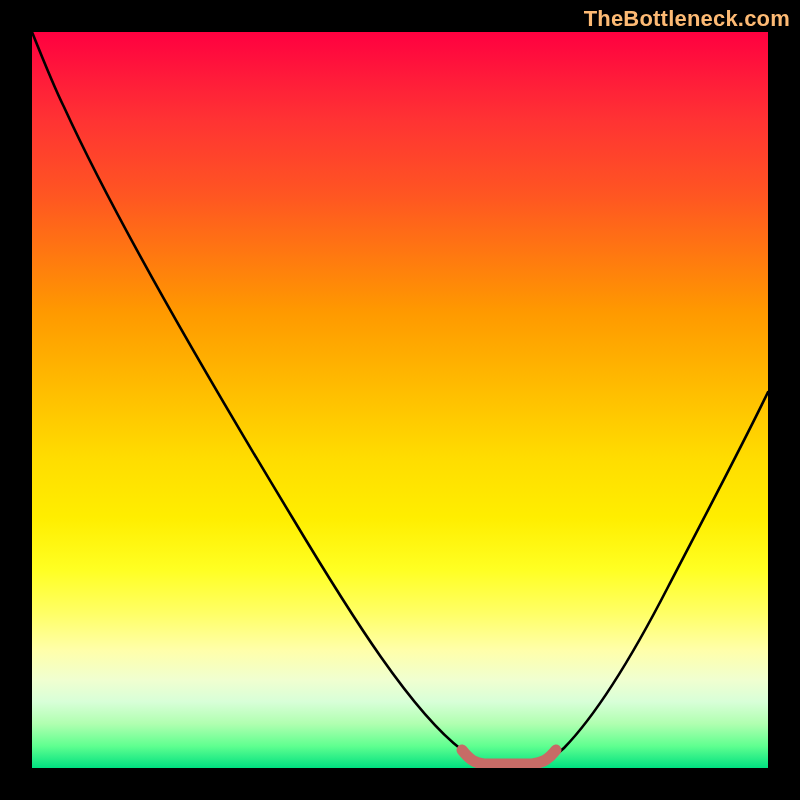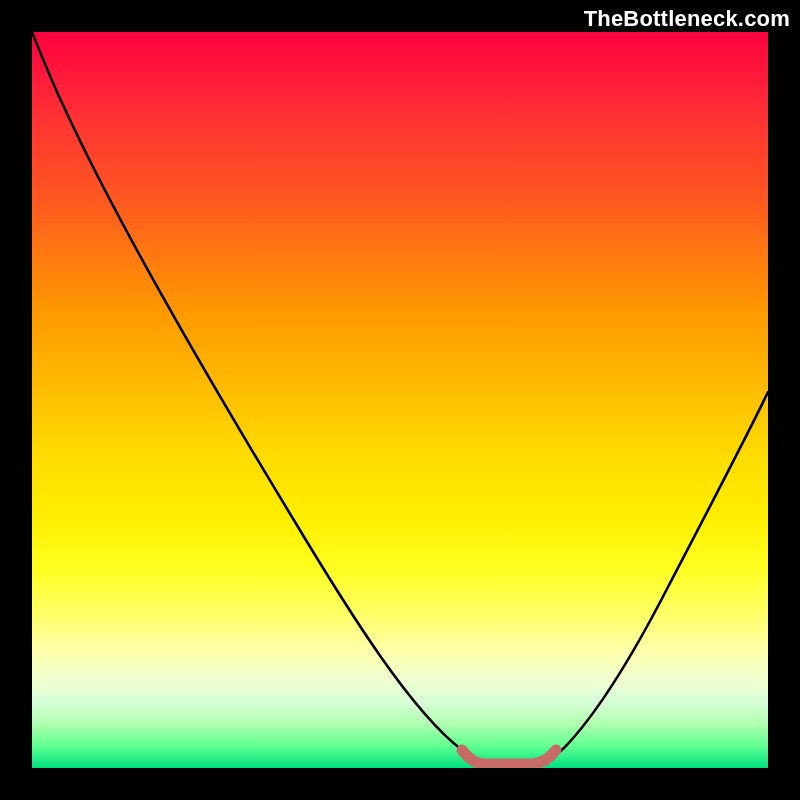--- a/index.html
+++ b/index.html
@@ -57,21 +57,21 @@
     position: absolute;
     top: 0;
     left: 0;
     width: 100%;
     height: 100%;
   }
   .watermark {
     position: absolute;
     top: 6px;
     right: 10px;
-    color: #ffffff;
+    color: #fdba74;
     font-size: 22px;
     font-weight: 600;
     letter-spacing: 0.2px;
     font-family: Arial, Helvetica, sans-serif;
   }
 </style>
 </head>
 <body>
 
 <div class="frame">

